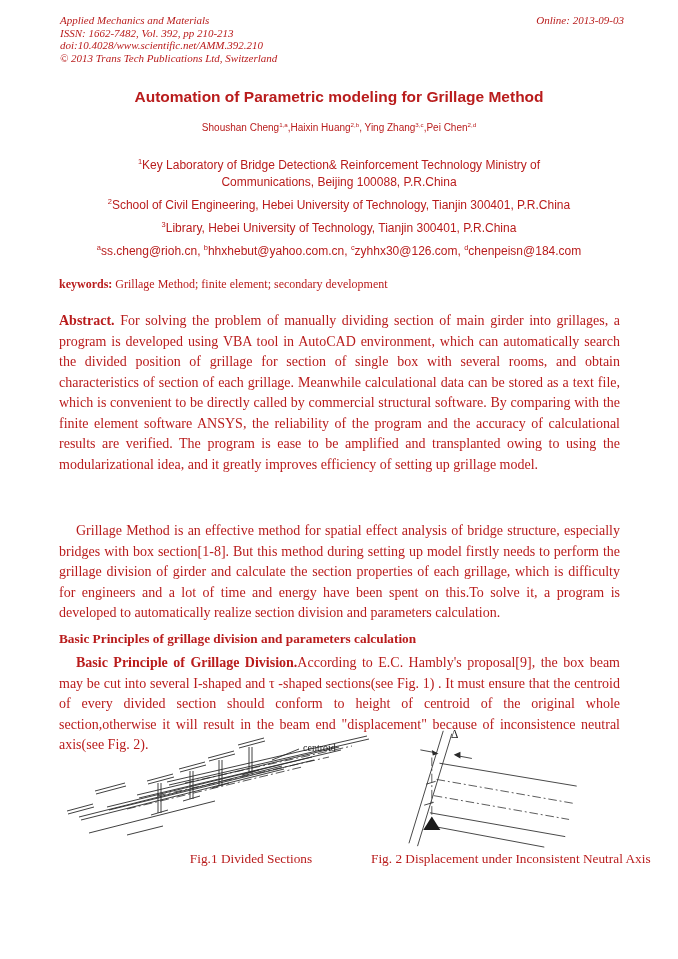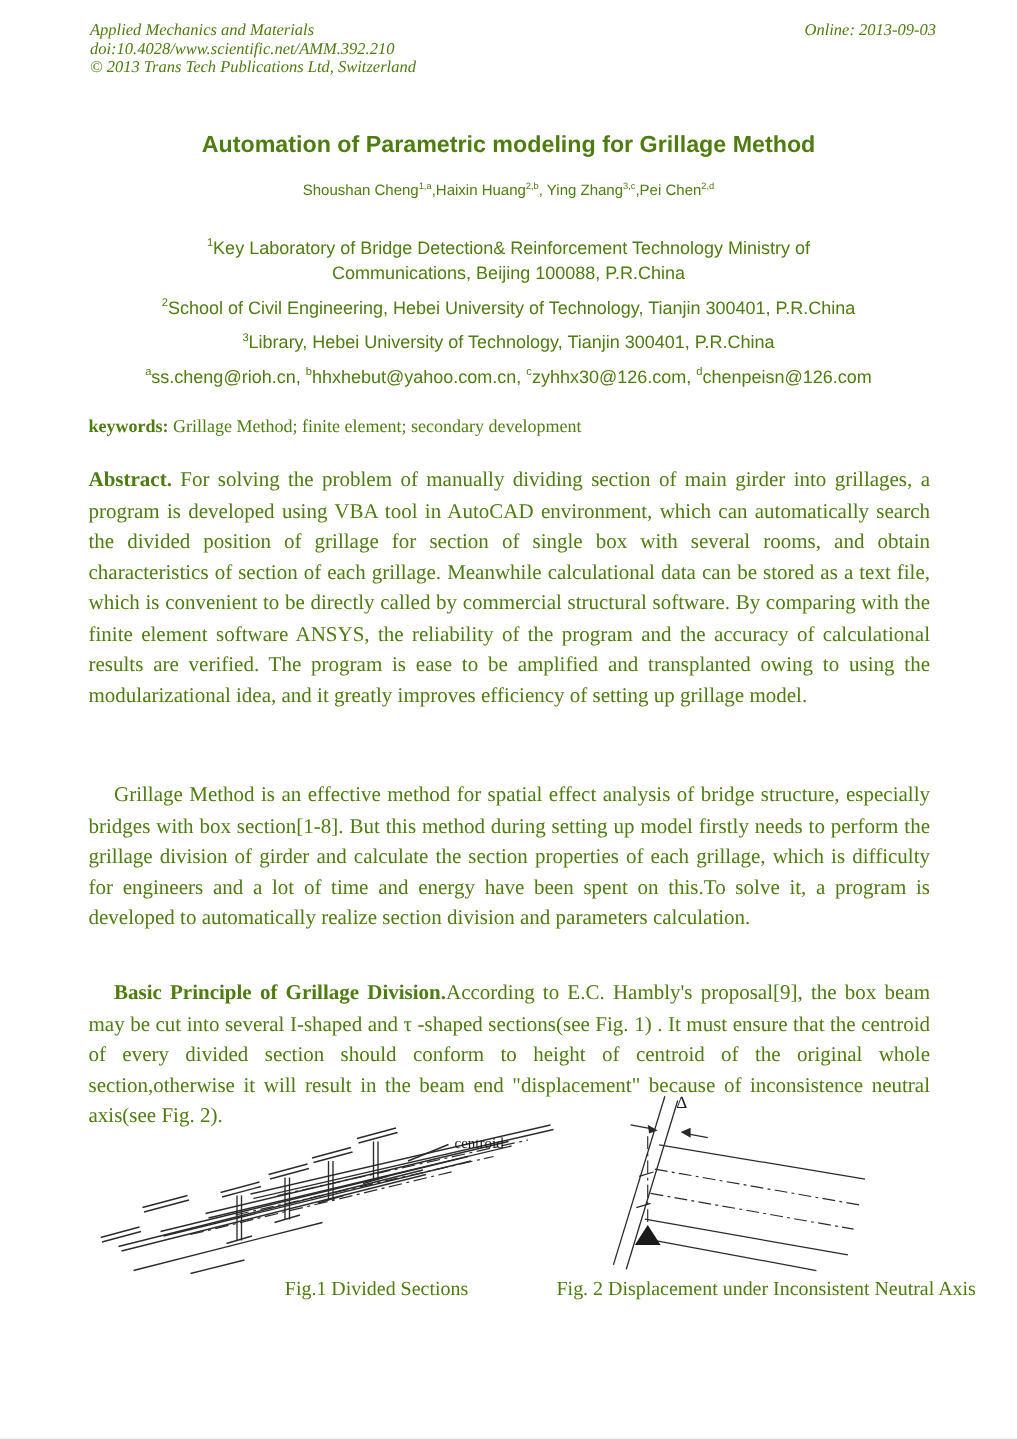--- a/index.html
+++ b/index.html
@@ -2,21 +2,21 @@
 <html><head>
 <meta charset="utf-8">
 <style>
   html,body{margin:0;padding:0;background:#e8e8e8;}
   .page{
     position:relative;
     width:678px;height:959px;
     margin:0 auto;
     background:#ffffff;
     font-family:"Liberation Serif", serif;
-    color:#4d7c0f;
+    color:#b91c1c;
     overflow:hidden;
   }
   
   .jheader{
     position:absolute;top:14px;left:60px;right:54px;
     font-family:"Liberation Serif", serif;
     font-style:italic;
     font-size:11px;line-height:12.5px;
   }
   .jheader .online{
@@ -70,71 +70,73 @@
     font-size:13.3px;font-weight:bold;margin:0;
   }
   .h-intro{top:499px;}
   .p-intro{top:521px;text-indent:17px;}
   .h-basics{top:631px;}
   .p-basics{top:653px;text-indent:17px;}
   
   .figures{
     position:absolute;top:727px;left:59px;width:561px;height:122px;
   }
-  .fig1{position:absolute;left:8px;top:20px;}
+  .fig1{position:absolute;left:8px;top:6px;}
   .fig2{position:absolute;left:330px;top:0px;}
   .figures svg{display:block;}
   .captions{
     position:absolute;top:851px;left:59px;width:561px;
     font-size:13.3px;
   }
   .cap1{position:absolute;left:76px;width:232px;text-align:center;}
   .cap2{position:absolute;left:312px;width:420px;text-align:left;white-space:nowrap;}
   .ln{stroke:#2a2a2a;stroke-width:0.9;fill:none;}
   .lnd{stroke:#2a2a2a;stroke-width:0.8;fill:none;stroke-dasharray:9 3 2 3;}
   .svg-label{font-family:"Liberation Serif", serif;font-size:10px;fill:#1a1a1a;}
   .delta-txt{font-family:"Liberation Serif", serif;font-size:12px;fill:#1a1a1a;}
 </style>
 </head>
 <body>
 
 <div class="page">
 
   <div class="jheader">
     <div>Applied Mechanics and Materials</div>
+    <div>ISSN: 1662-7482, Vol. 392, pp 210-213</div>
     <div>doi:10.4028/www.scientific.net/AMM.392.210</div>
     <div>© 2013 Trans Tech Publications Ltd, Switzerland</div>
     <div class="online">Online: 2013-09-03</div>
   </div>
 
   <h1 class="title">Automation of Parametric modeling for Grillage Method</h1>
 
   <div class="authors">
     <span><span>Shoushan Cheng</span><sup>1,a</sup><span>,</span></span><span><span>Haixin Huang</span><sup>2,b</sup><span>, </span></span><span><span>Ying Zhang</span><sup>3,c</sup><span>,</span></span><span><span>Pei Chen</span><sup>2,d</sup><span></span></span>
   </div>
 
   <div class="affils">
     <div class="affil affil-1"><sup>1</sup><span>Key Laboratory of Bridge Detection&amp; Reinforcement Technology Ministry of Communications, Beijing 100088, P.R.China</span></div>
     <div class="affil"><sup>2</sup><span>School of Civil Engineering, Hebei University of Technology, Tianjin 300401, P.R.China</span></div>
     <div class="affil"><sup>3</sup><span>Library, Hebei University of Technology, Tianjin 300401, P.R.China</span></div>
     <div class="emails">
-      <span><sup>a</sup><span>ss.cheng@rioh.cn</span><span>, </span></span><span><sup>b</sup><span>hhxhebut@yahoo.com.cn</span><span>, </span></span><span><sup>c</sup><span>zyhhx30@126.com</span><span>, </span></span><span><sup>d</sup><span>chenpeisn@126.com</span><span></span></span>
+      <span><sup>a</sup><span>ss.cheng@rioh.cn</span><span>, </span></span><span><sup>b</sup><span>hhxhebut@yahoo.com.cn</span><span>, </span></span><span><sup>c</sup><span>zyhhx30@126.com</span><span>, </span></span><span><sup>d</sup><span>chenpeisn@184.com</span><span></span></span>
     </div>
   </div>
 
   <div class="keywords">
     <b>keywords:</b><span> Grillage Method; finite element; secondary development</span>
   </div>
 
   <p class="body-par abstract">
     <b>Abstract.</b><span> For solving the problem of manually dividing section of main girder into grillages, a program is developed using VBA tool in AutoCAD environment, which can automatically search the divided position of grillage for section of single box with several rooms, and obtain characteristics of section of each grillage. Meanwhile calculational data can be stored as a text file, which is convenient to be directly called by commercial structural software. By comparing with the finite element software ANSYS, the reliability of the program and the accuracy of calculational results are verified. The program is ease to be amplified and transplanted owing to using the modularizational idea, and it greatly improves efficiency of setting up grillage model.</span>
   </p>
 
   <p class="body-par p-intro">Grillage Method is an effective method for spatial effect analysis of bridge structure, especially bridges with box section[1-8]. But this method during setting up model firstly needs to perform the grillage division of girder and calculate the section properties of each grillage, which is difficulty for engineers and a lot of time and energy have been spent on this.To solve it, a program is developed to automatically realize section division and parameters calculation.</p>
 
+  <h2 class="h-sec h-basics">Basic Principles of grillage division and parameters calculation</h2>
   <p class="body-par p-basics">
     <b>Basic Principle of Grillage Division.</b><span>According to E.C. Hambly's proposal[9], the box beam may be  cut into several I-shaped and τ -shaped sections(see Fig. 1) . It must ensure that the centroid of every divided section should conform to height of centroid of the original whole section,otherwise it will result in the beam end "displacement" because of inconsistence neutral axis(see Fig. 2).</span>
   </p>
 
   <div class="figures">
 
     <div class="fig1">
       <svg width="312" height="104" viewBox="0 0 312 104">
 
         <path class="ln" d="M12,84 L215,33"></path>

